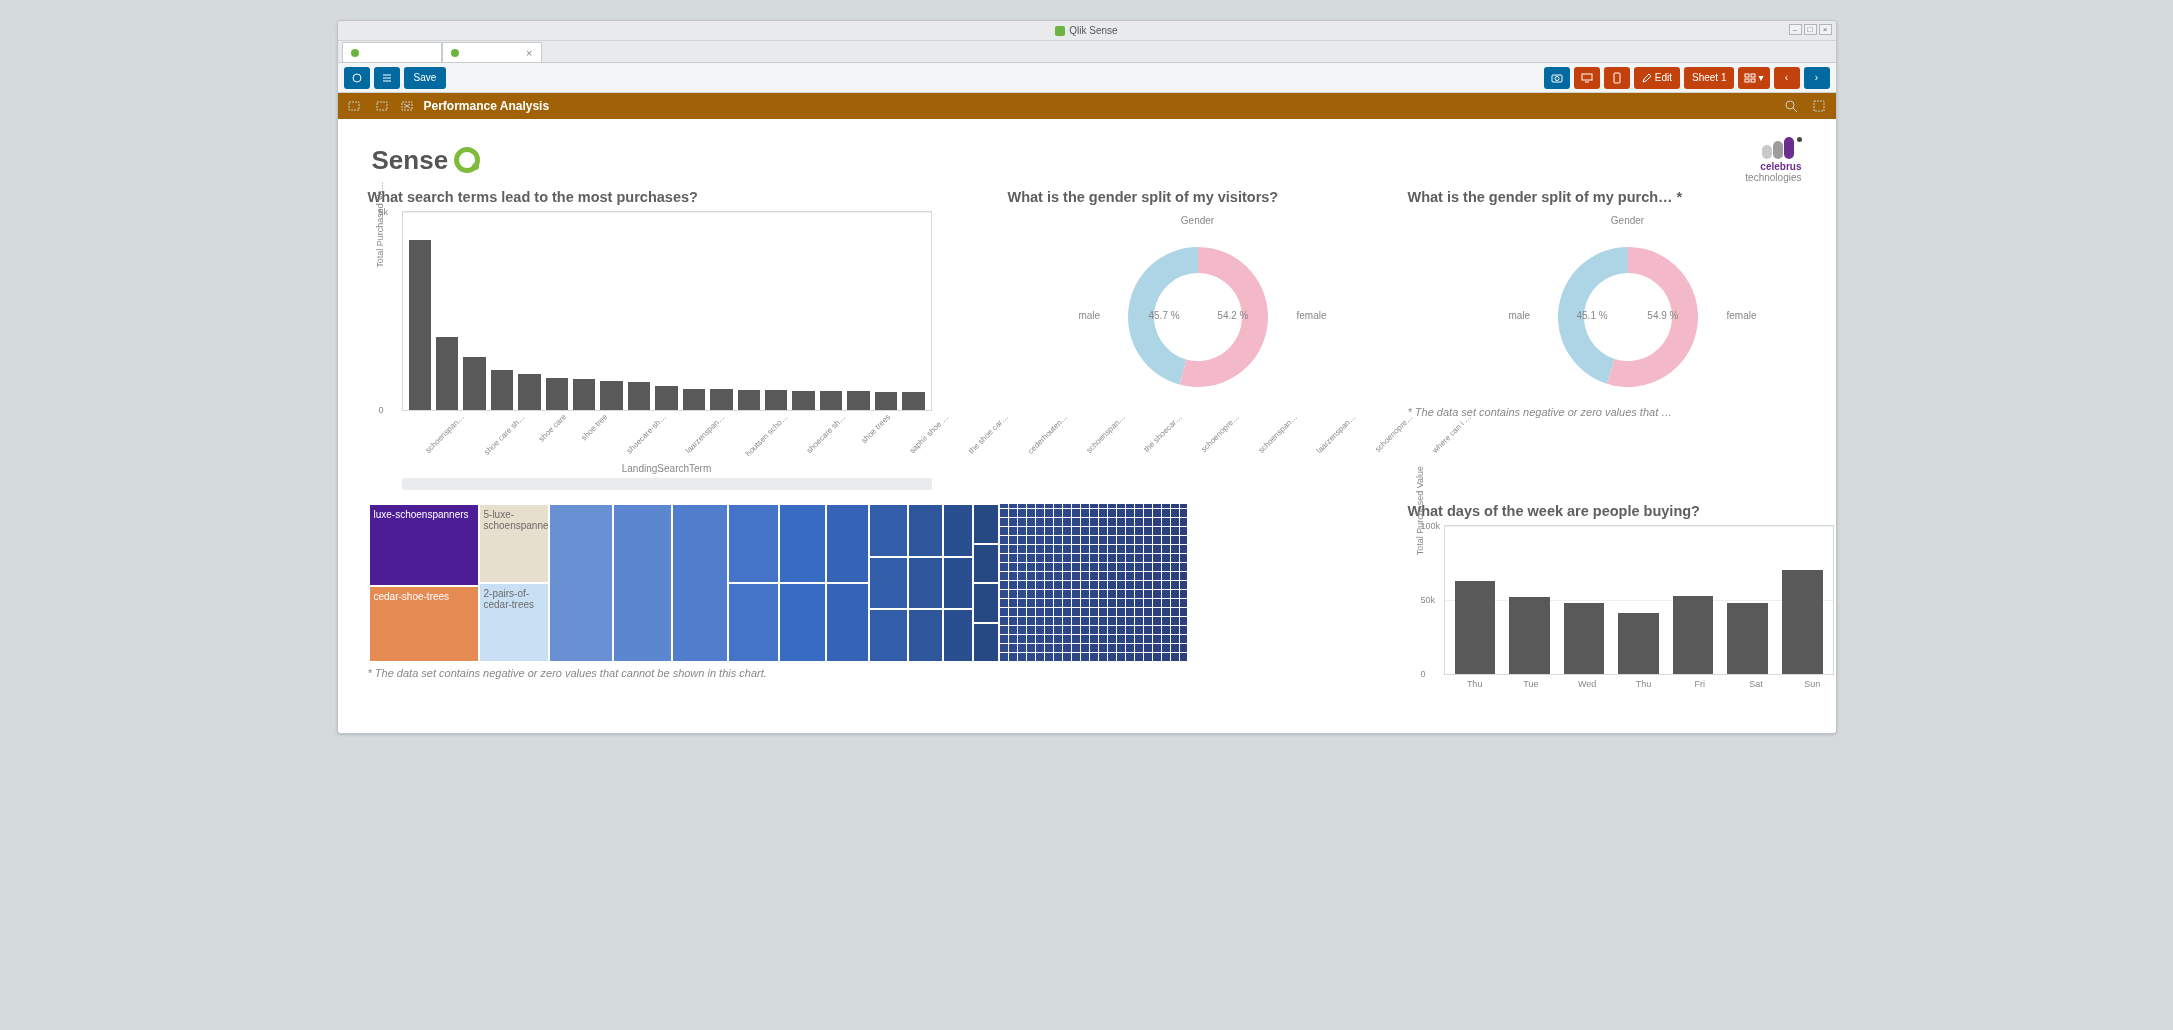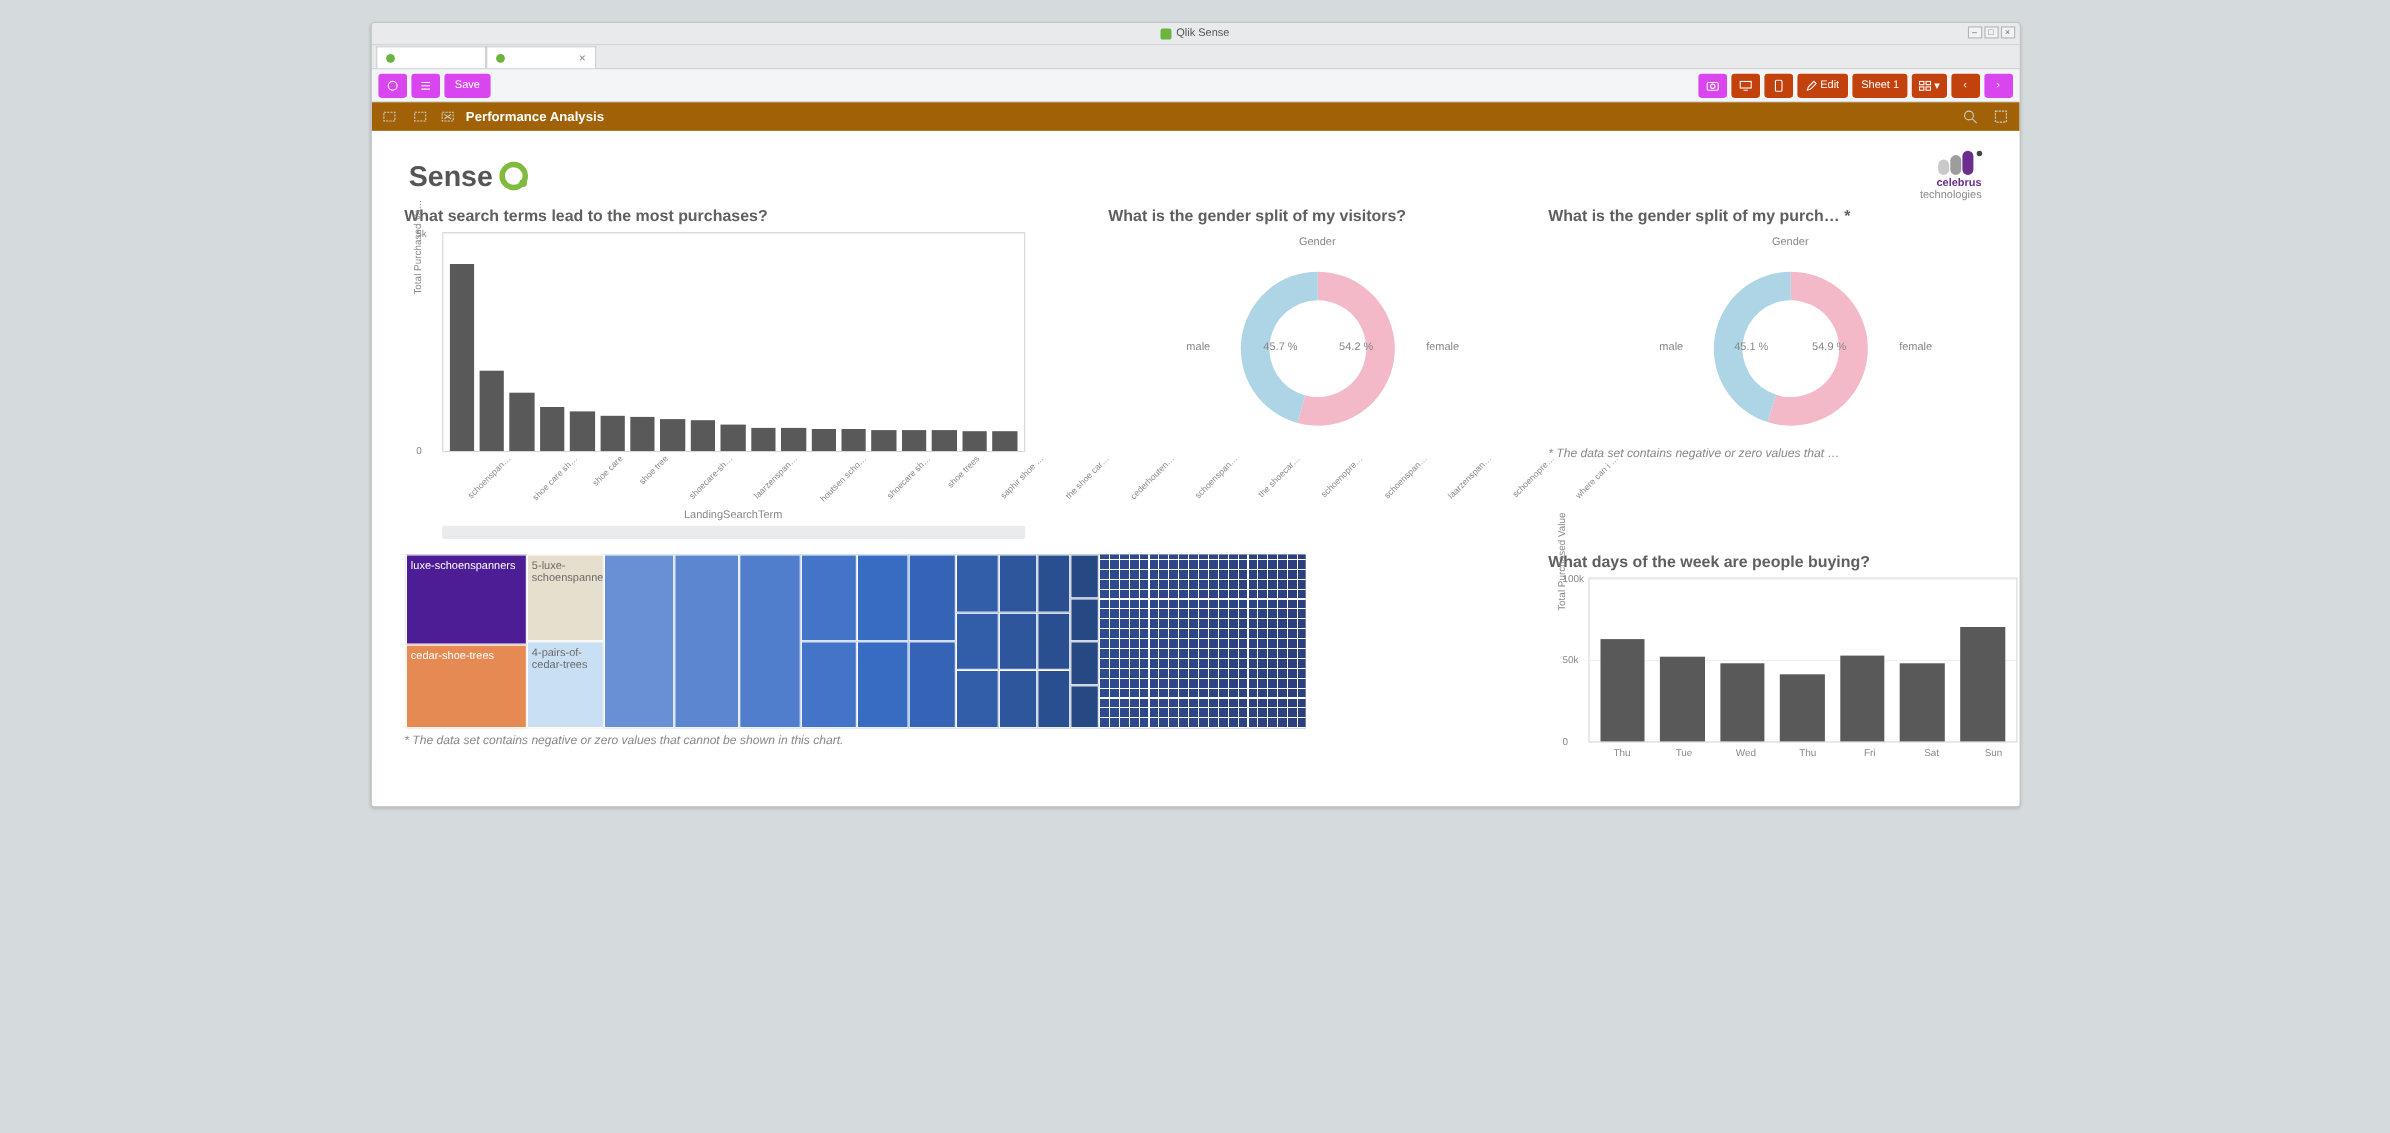--- a/index.html
+++ b/index.html
@@ -68,21 +68,21 @@
     background: #f4f5f6;
     display: flex;
     align-items: center;
     padding: 0 6px;
     gap: 4px;
     border-bottom: 1px solid #d0d4d7;
   }
   .tbtn {
     height: 22px;
     min-width: 26px;
-    background: #d946ef;
+    background: #0369a1;
     color: #fff;
     border: none;
     border-radius: 3px;
     font-size: 10px;
     padding: 0 6px;
     display: inline-flex;
     align-items: center;
     justify-content: center;
   }
   .tbtn.save { padding: 0 10px; }
@@ -524,21 +524,21 @@
       </div>
 
       <div class="panel" style="grid-column: 1 / span 2;">
         <div class="treemap" style="width:820px;">
           <div class="tm-first">
             <div class="tm-cell" style="flex:1.05; background:#4c1d95">luxe-schoenspanners</div>
             <div class="tm-cell" style="flex:0.95; background:#e68a53">cedar-shoe-trees</div>
           </div>
           <div class="tm-second">
             <div class="tm-cell" style="flex:1; background:#e7dfcd">5-luxe-schoenspanners</div>
-            <div class="tm-cell" style="flex:1; background:#c9dff3">4-pairs-of-cedar-trees</div>
+            <div class="tm-cell" style="flex:1; background:#c9dff3">2-pairs-of-cedar-trees</div>
           </div>
           <div class="tm-rest" id="tm-rest">
               <div class="tm-col" style="width: 64px;">
                 <div class="tm-cell" style="background: rgb(105, 144, 211);"></div>
               </div>
               <div class="tm-col" style="width: 59.8px;">
                 <div class="tm-cell" style="background: rgb(92, 135, 208);"></div>
               </div>
               <div class="tm-col" style="width: 55.6px;">
                 <div class="tm-cell" style="background: rgb(80, 125, 204);"></div>

